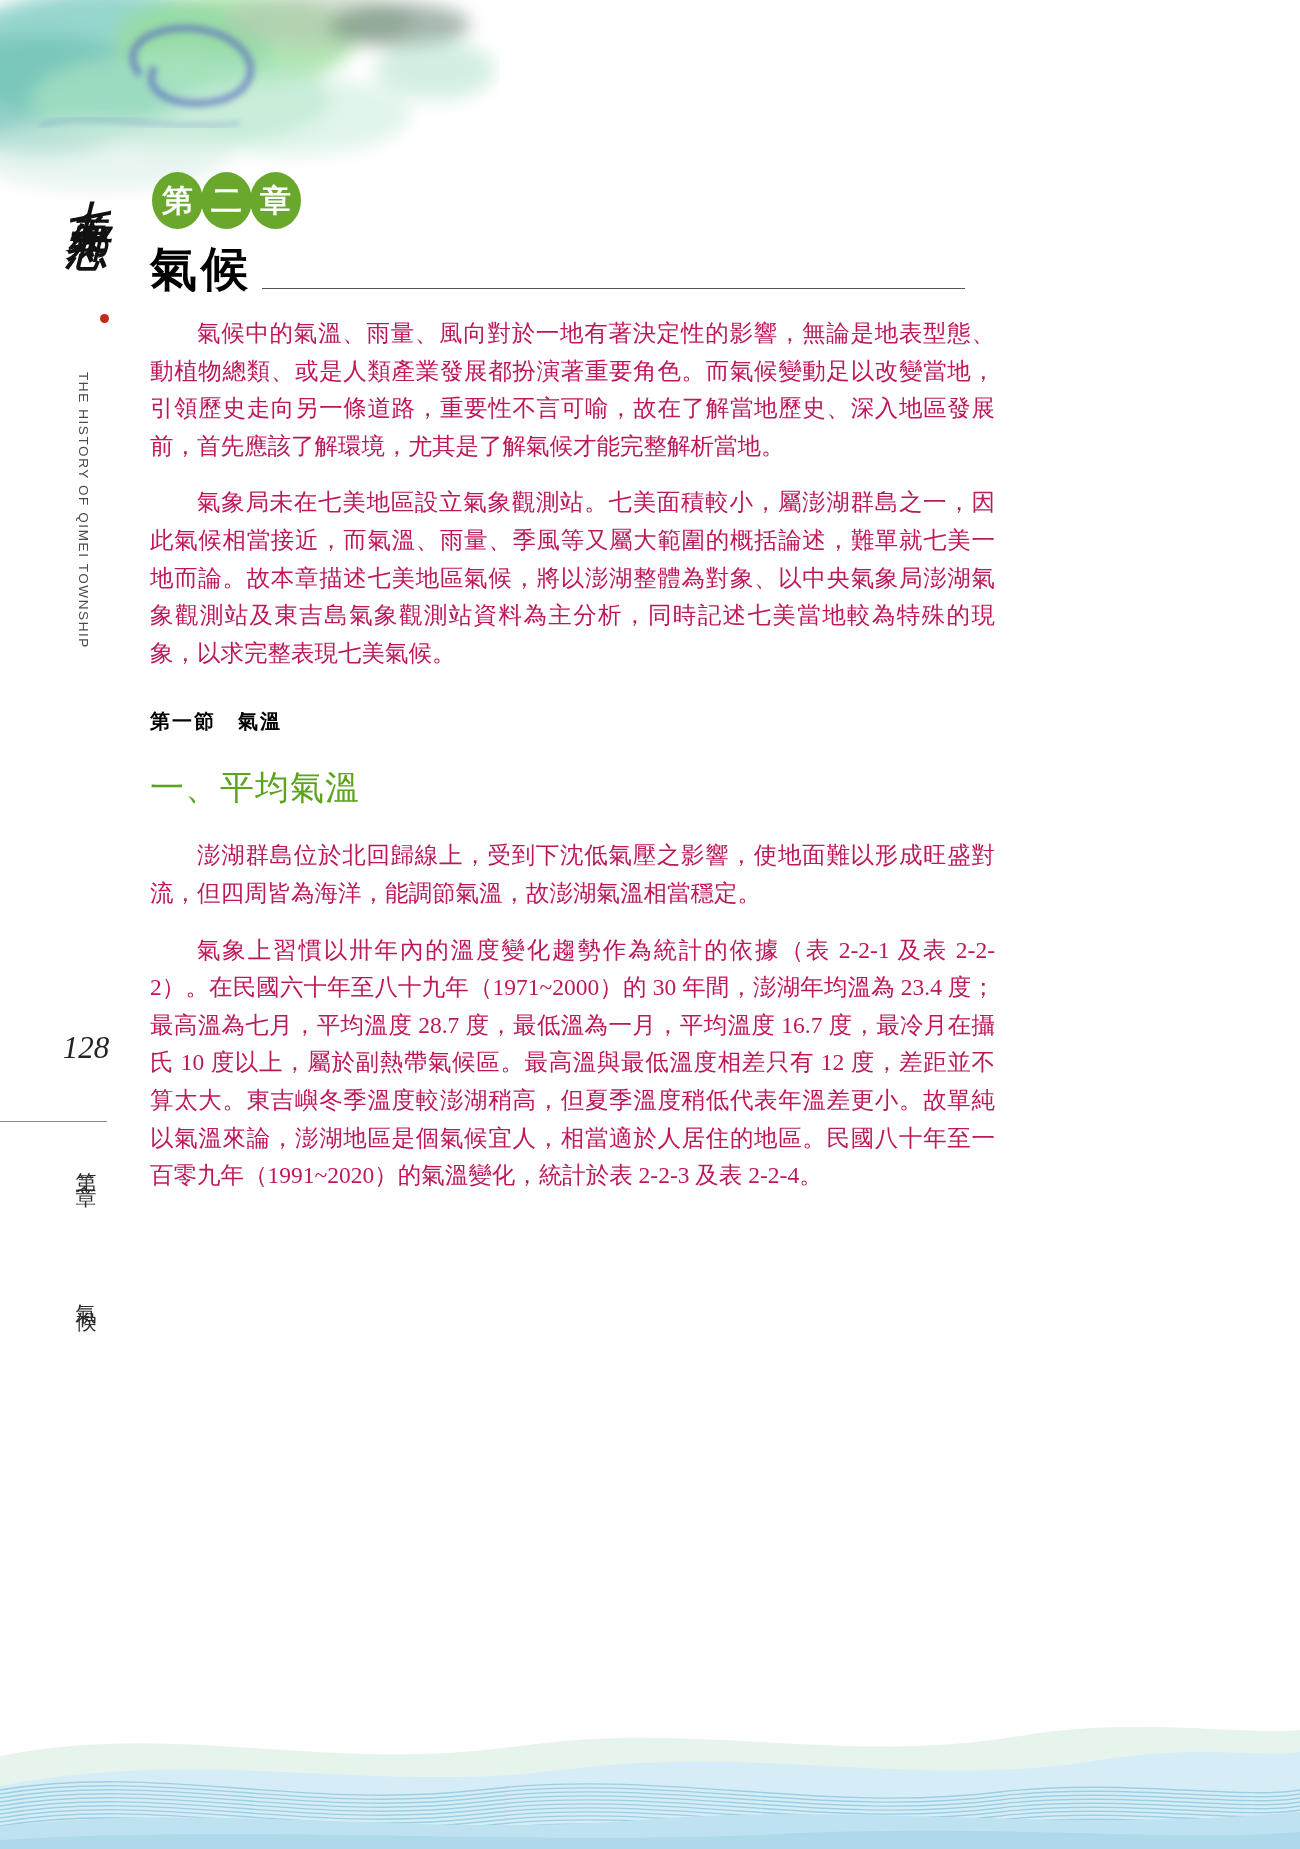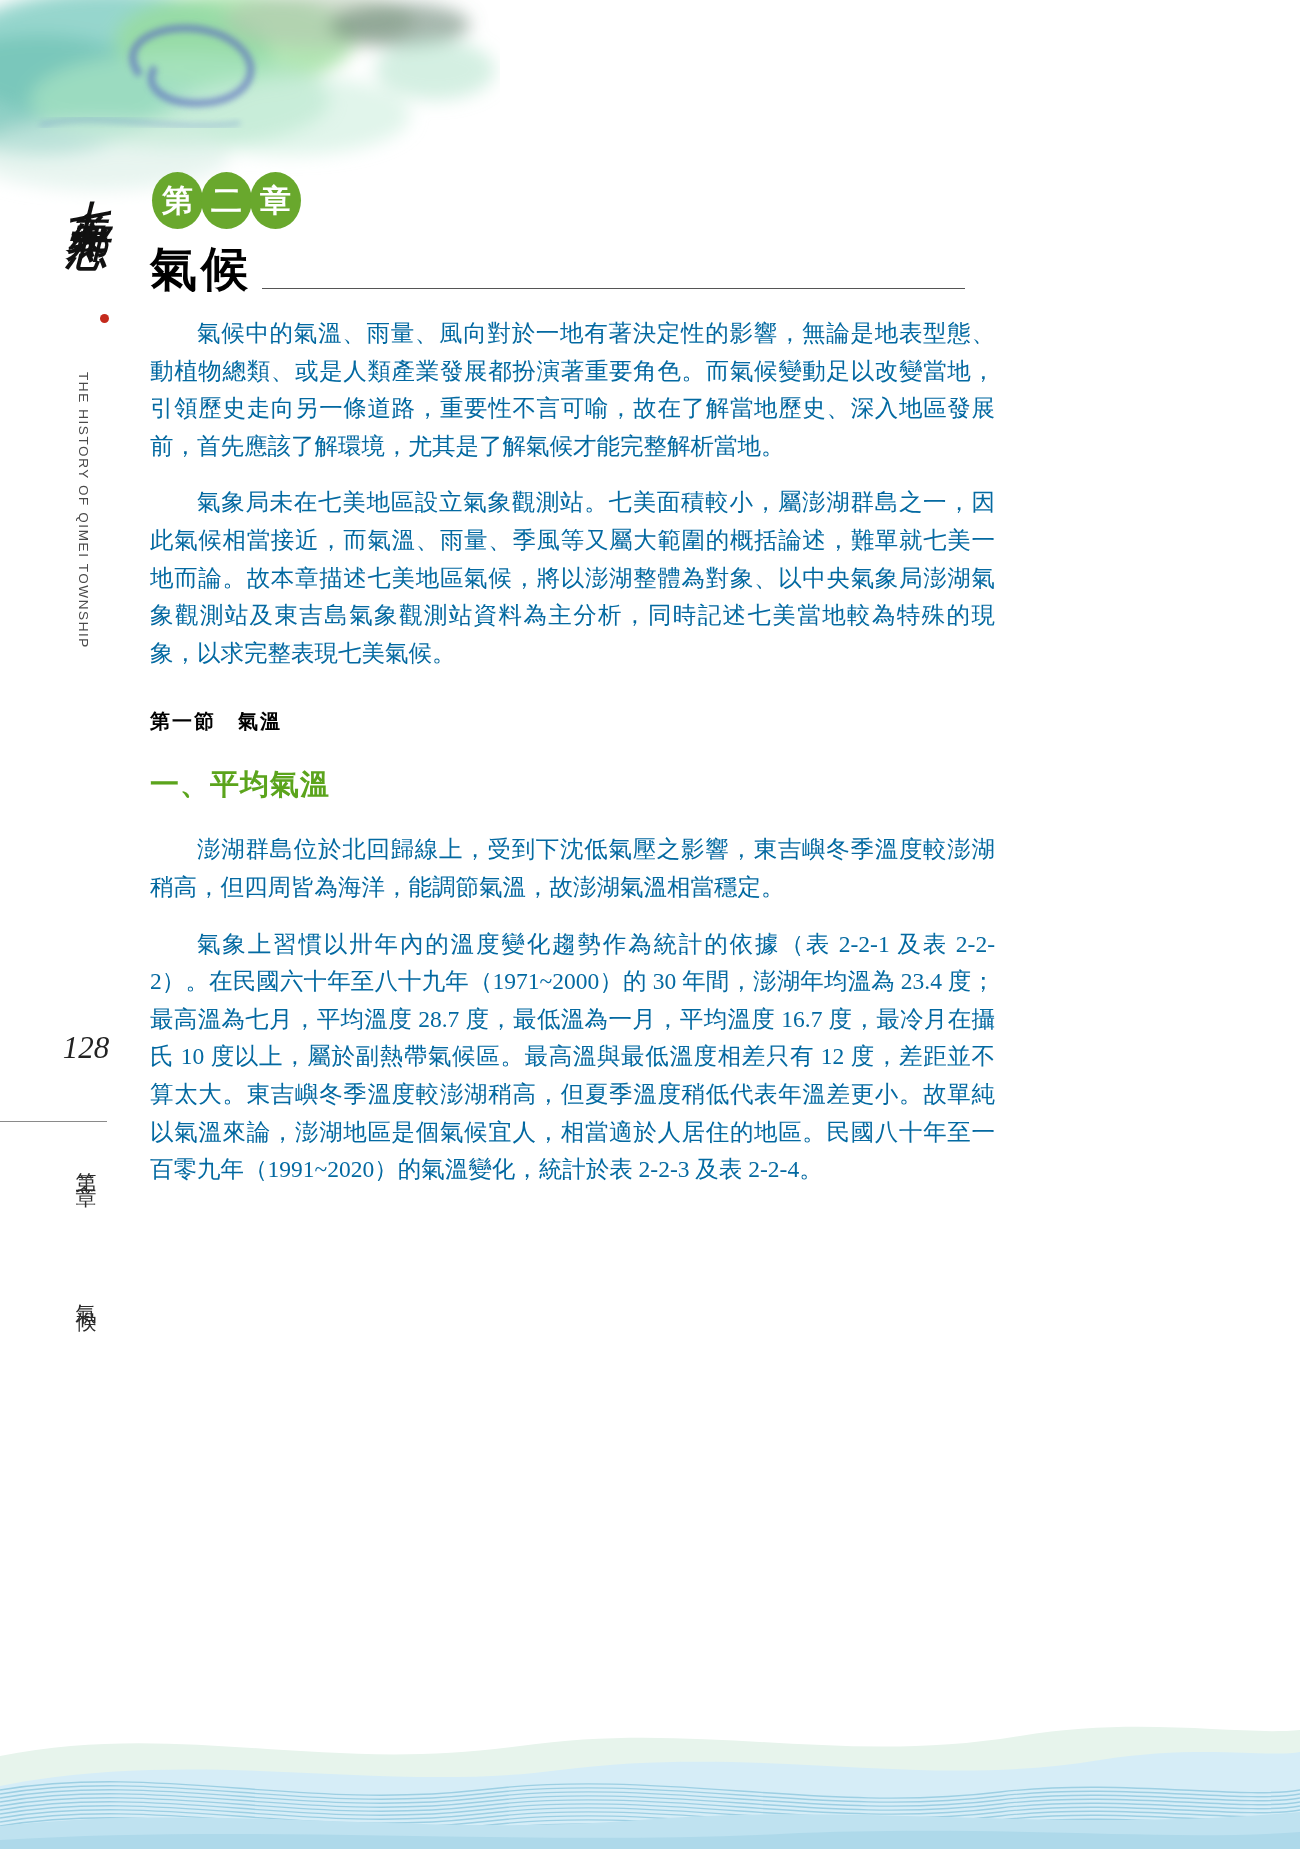--- a/index.html
+++ b/index.html
@@ -80,31 +80,31 @@
   .title-rule{
     flex:1;border-bottom:1.5px solid #555;
     margin-left:10px;margin-right:30px;margin-bottom:4px;
   }
 
   .body-text p{
     font-size:23.5px;line-height:37.6px;
     text-align:justify;
     text-indent:2em;
     margin:0 0 19px 0;
-    color:#0369a1;
+    color:#be185d;
   }
   .body-text{margin-top:22px;}
 
   .section-heading{
     font-size:20px;font-weight:bold;color:#000;
     margin:36px 0 0 0;letter-spacing:2px;
   }
   .sub-heading{
     font-family:"Liberation Sans","DejaVu Sans",sans-serif;
-    font-size:29px;font-weight:700;color:#5ba41c;
+    font-size:34px;font-weight:400;color:#5ba41c;
     margin:30px 0 0 0;letter-spacing:1px;
   }
   .after-sub{margin-top:26px;}
 
   
   .bottom-waves{position:absolute;left:0;bottom:0;width:1300px;height:155px;}
 </style>
 </head>
 <body>
 
@@ -159,21 +159,21 @@
 
     <div class="body-text">
       <p>氣候中的氣溫、雨量、風向對於一地有著決定性的影響，無論是地表型態、動植物總類、或是人類產業發展都扮演著重要角色。而氣候變動足以改變當地，引領歷史走向另一條道路，重要性不言可喻，故在了解當地歷史、深入地區發展前，首先應該了解環境，尤其是了解氣候才能完整解析當地。</p>
       <p>氣象局未在七美地區設立氣象觀測站。七美面積較小，屬澎湖群島之一，因此氣候相當接近，而氣溫、雨量、季風等又屬大範圍的概括論述，難單就七美一地而論。故本章描述七美地區氣候，將以澎湖整體為對象、以中央氣象局澎湖氣象觀測站及東吉島氣象觀測站資料為主分析，同時記述七美當地較為特殊的現象，以求完整表現七美氣候。</p>
     </div>
 
     <h2 class="section-heading">第一節　氣溫</h2>
     <h3 class="sub-heading">一、平均氣溫</h3>
 
     <div class="body-text after-sub">
-      <p>澎湖群島位於北回歸線上，受到下沈低氣壓之影響，東吉嶼冬季溫度較澎湖稍高，但四周皆為海洋，能調節氣溫，故澎湖氣溫相當穩定。</p>
+      <p>澎湖群島位於北回歸線上，受到下沈低氣壓之影響，使地面難以形成旺盛對流，但四周皆為海洋，能調節氣溫，故澎湖氣溫相當穩定。</p>
       <p>氣象上習慣以卅年內的溫度變化趨勢作為統計的依據（表 2-2-1 及表 2-2-2）。在民國六十年至八十九年（1971~2000）的 30 年間，澎湖年均溫為 23.4 度； 最高溫為七月，平均溫度 28.7 度，最低溫為一月，平均溫度 16.7 度，最冷月在攝氏 10 度以上，屬於副熱帶氣候區。最高溫與最低溫度相差只有 12 度，差距並不算太大。東吉嶼冬季溫度較澎湖稍高，但夏季溫度稍低代表年溫差更小。故單純以氣溫來論，澎湖地區是個氣候宜人，相當適於人居住的地區。民國八十年至一百零九年（1991~2020）的氣溫變化，統計於表 2-2-3 及表 2-2-4。</p>
     </div>
 
   </div>
 
   <div class="bottom-waves">
     <svg width="1300" height="155" viewBox="0 0 1300 155" preserveAspectRatio="none">
       <path d="M0,62 C180,26 320,80 520,52 C700,26 840,72 1020,42 C1140,22 1240,42 1300,36 L1300,155 0,155 Z" fill="#e7f4ec"></path>
       <path d="M0,92 C200,52 380,100 560,76 C760,50 920,96 1100,66 C1200,50 1270,64 1300,58 L1300,155 0,155 Z" fill="#d6edf7"></path>
       <defs>

